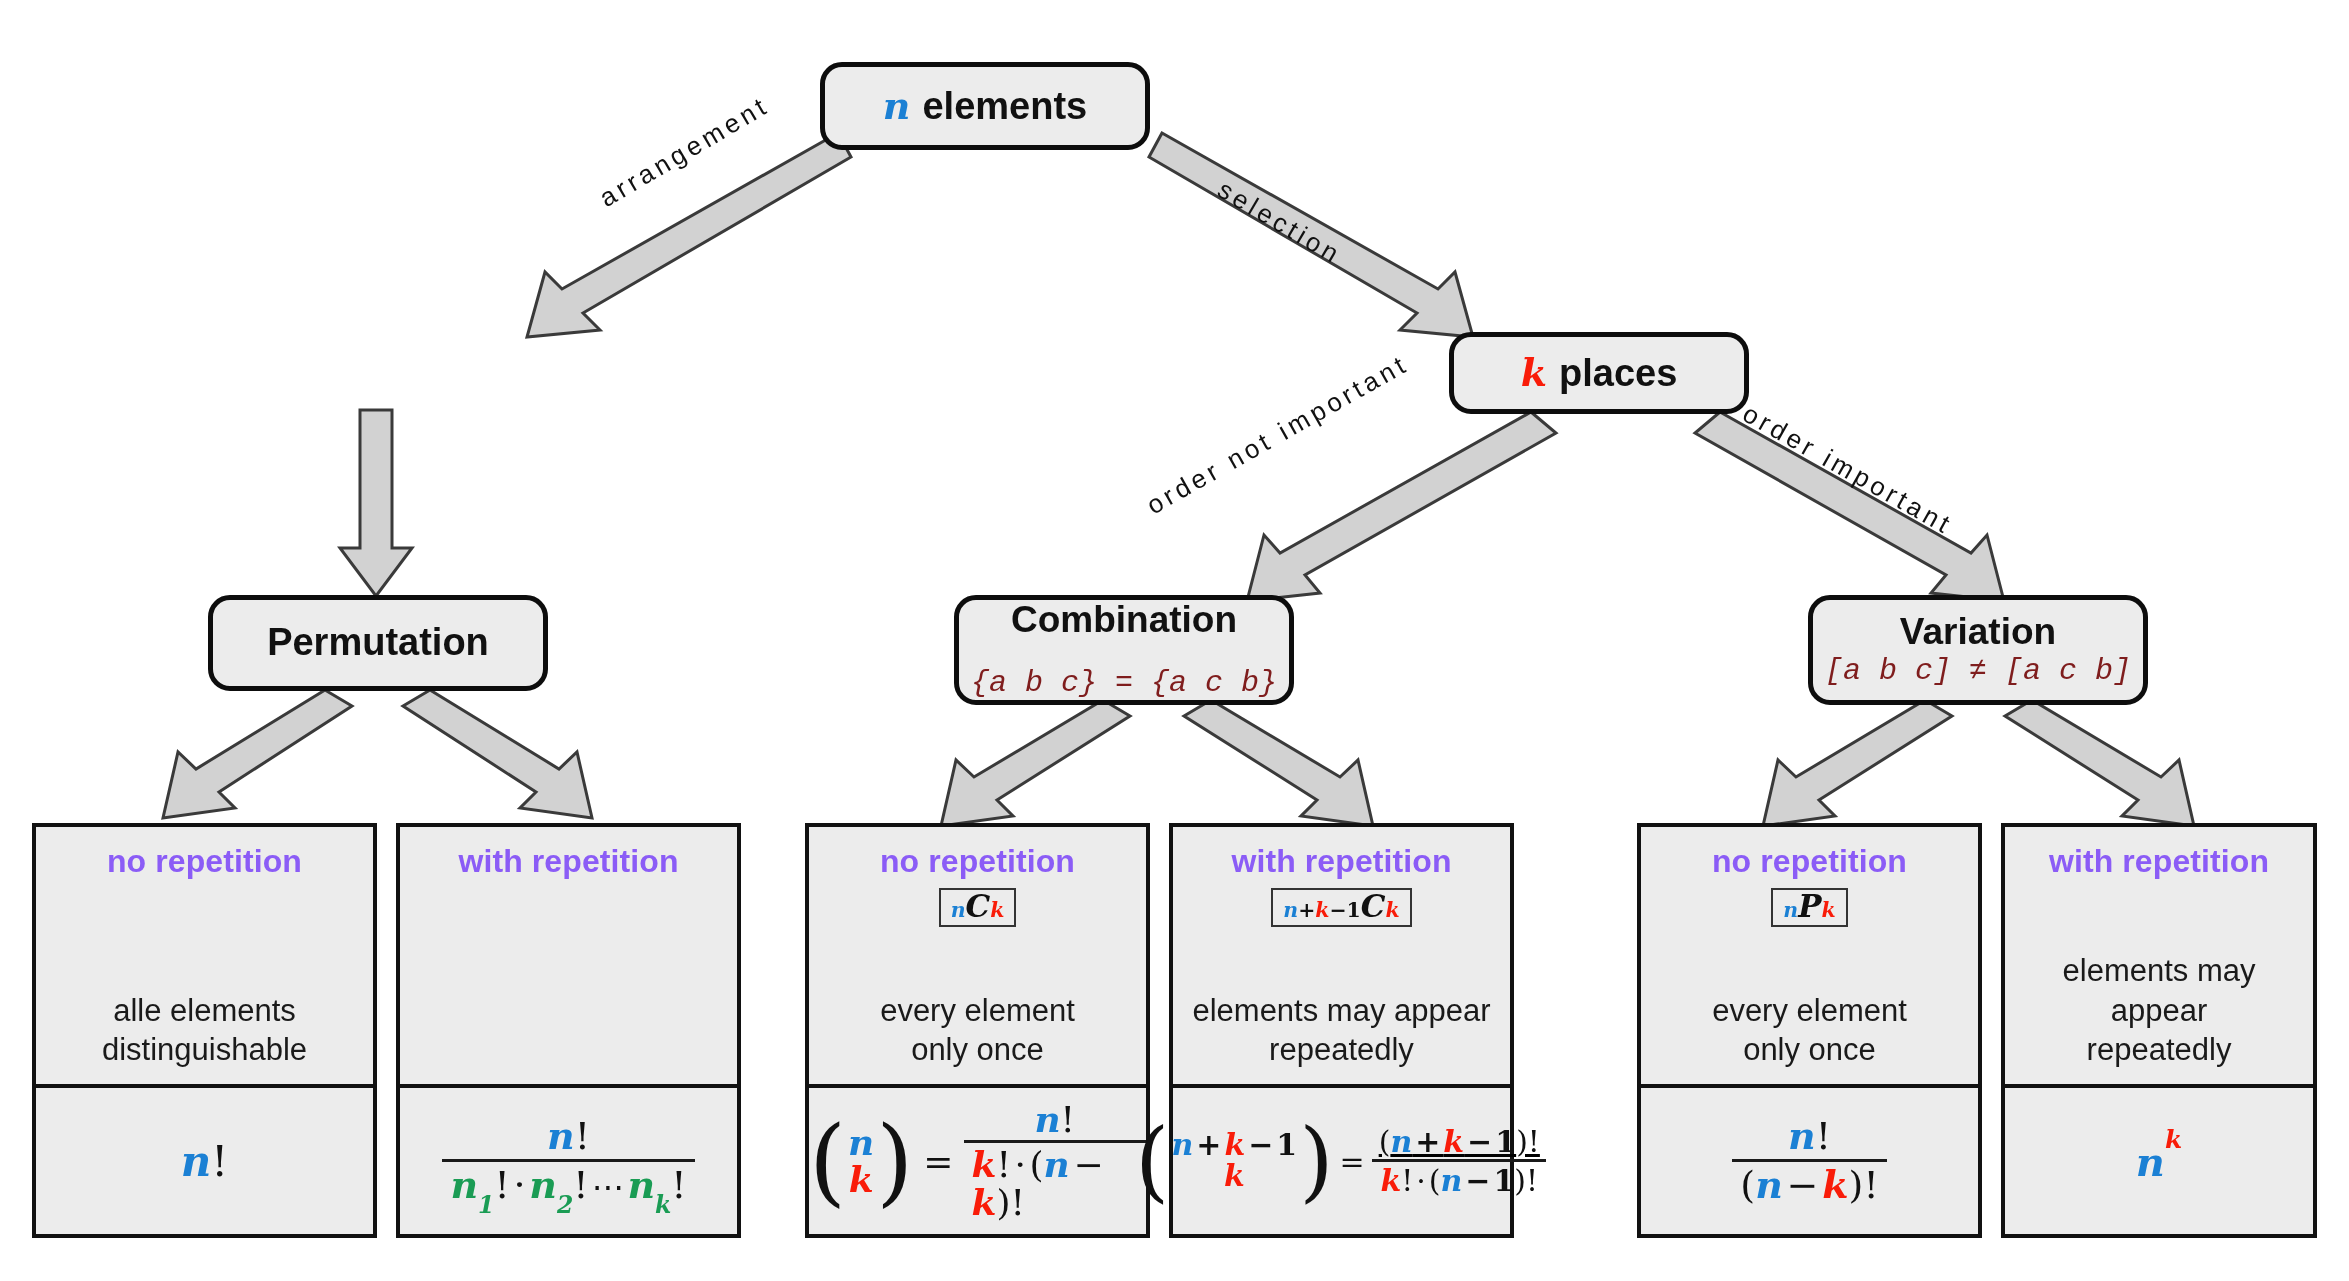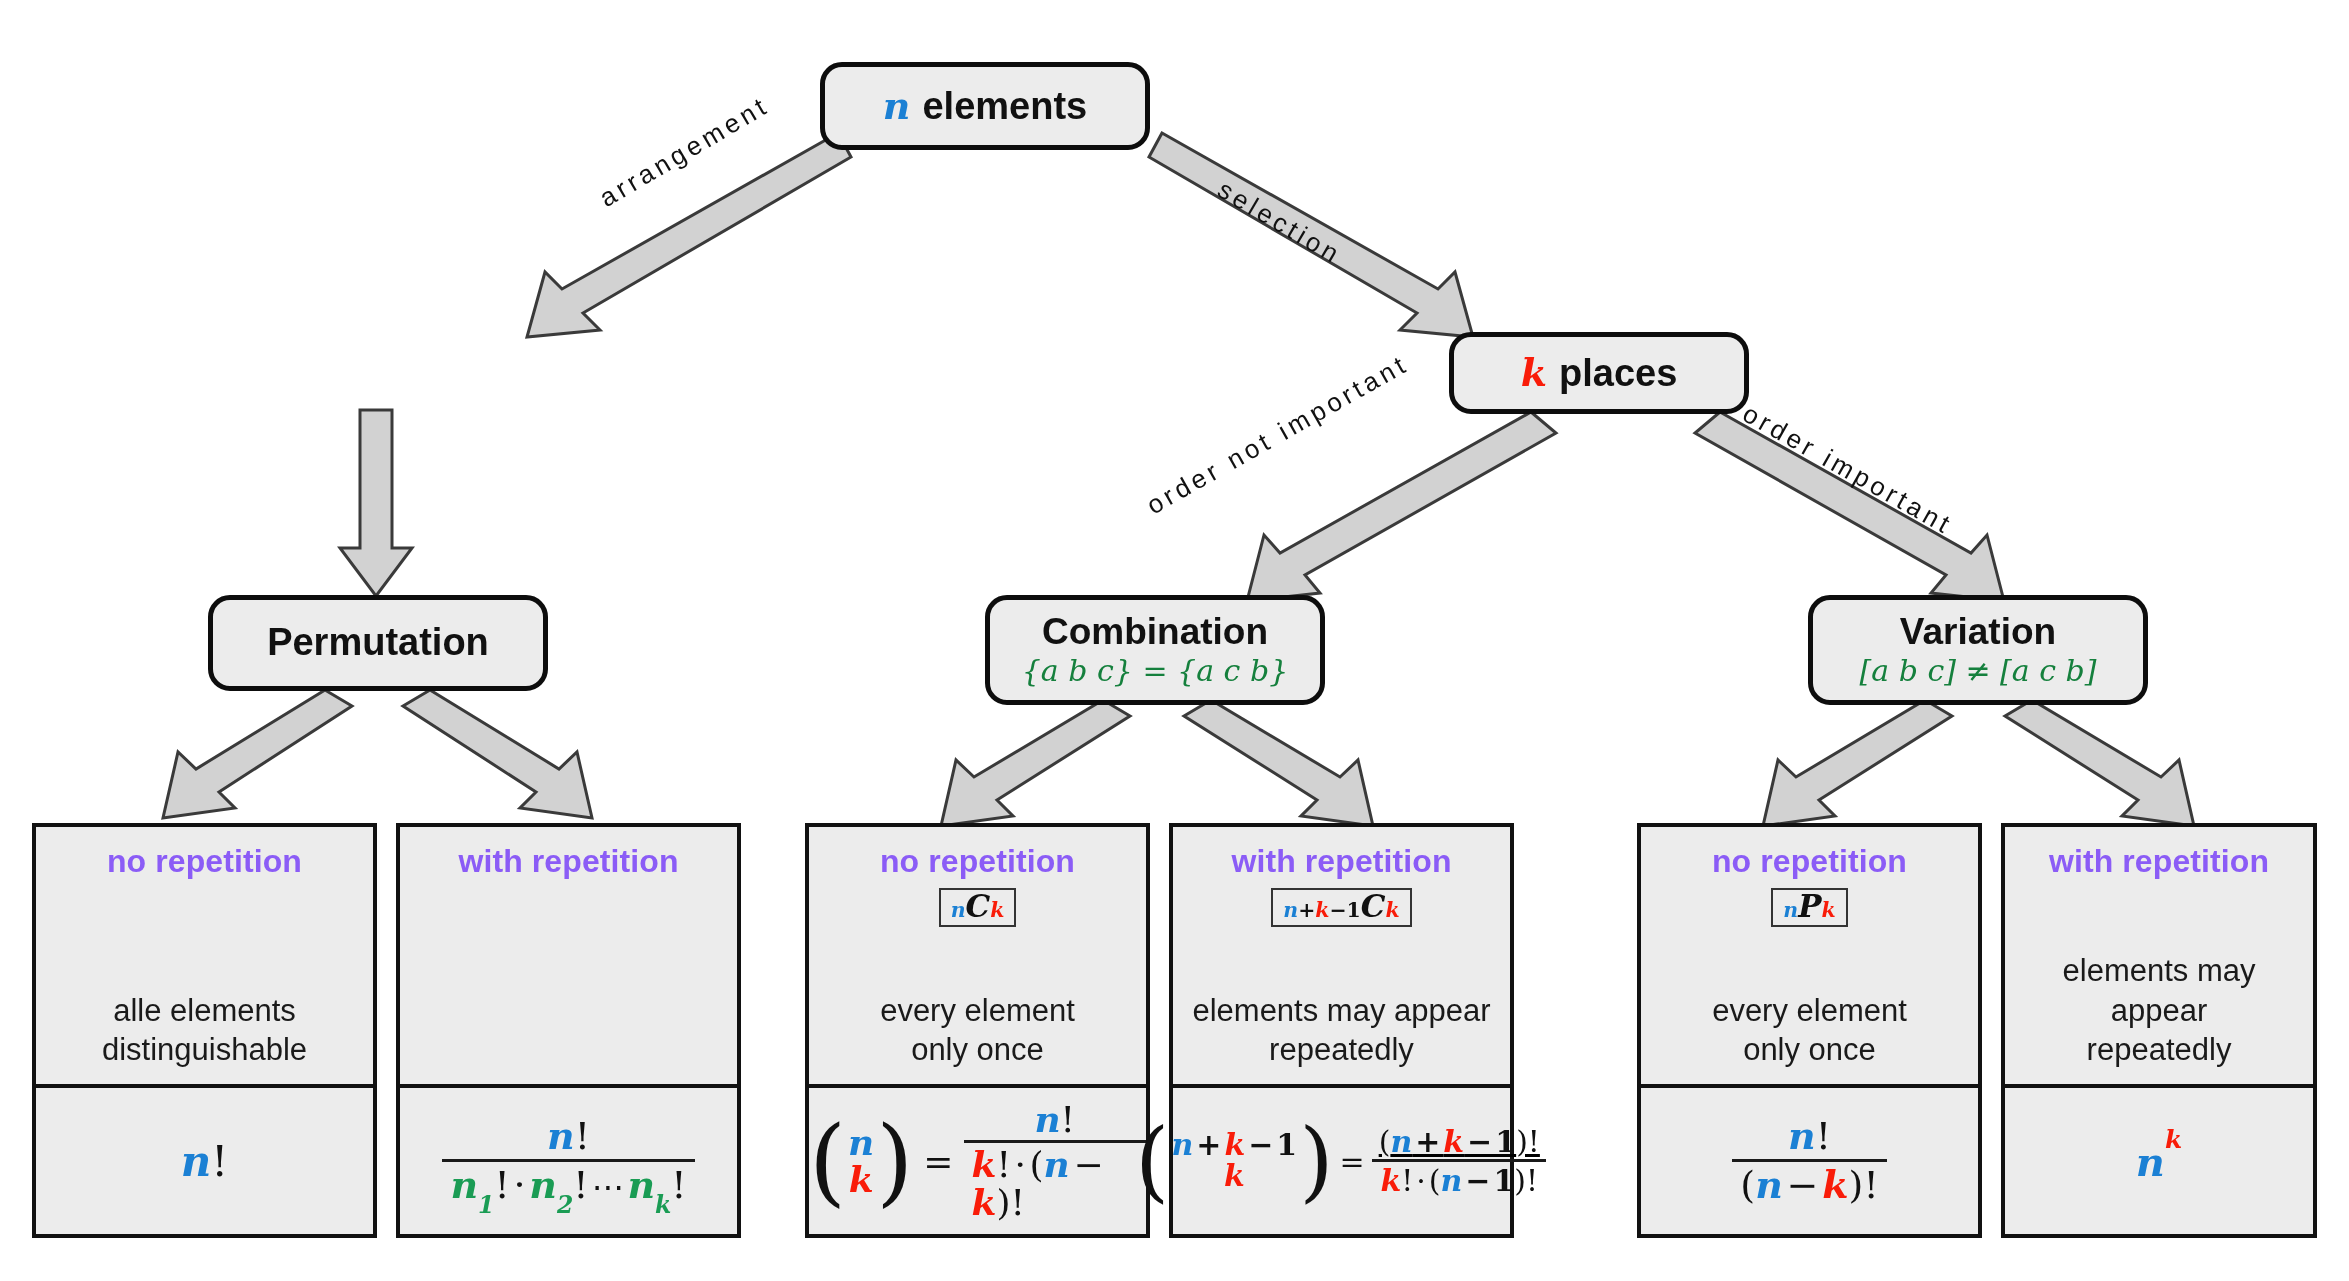--- a/index.html
+++ b/index.html
@@ -12,21 +12,21 @@
     background:#ececec;
     border:5px solid #0d0d0d;
     border-radius:22px;
     box-sizing:border-box;
     display:flex;flex-direction:column;
     align-items:center;justify-content:center;
     text-align:center;
     z-index:5;
   }
   .node .title{font-weight:bold;color:#111;line-height:1.08;}
-  .node .sub{color:#15803d;line-height:1.15;}
+  .node .sub{color:#7f1d1d;line-height:1.15;font-family:Liberation Mono, monospace;}
 
   
   .leaf{
     position:absolute;
     background:#ececec;
     border:4px solid #111;
     box-sizing:border-box;
     display:flex;flex-direction:column;
     z-index:5;
   }
@@ -150,21 +150,21 @@
   <div class="node" style="left:208px;top:595px;width:340px;height:96px;">
     <div class="title" style="font-size:38px;">Permutation</div>
   </div>
 
   <div class="node" style="left:1449px;top:332px;width:300px;height:82px;">
     <div class="title" style="font-size:38px;">
       <span class="mb red">k</span><span style="margin-left:12px;">places</span>
     </div>
   </div>
 
-  <div class="node" style="left:985px;top:595px;width:340px;height:110px;">
+  <div class="node" style="left:954px;top:595px;width:340px;height:110px;justify-content:space-between;">
     <div class="title" style="font-size:37px;">Combination</div>
     <div class="sub m" style="font-size:30px;margin-top:2px;">{a b c} = {a c b}</div>
   </div>
 
   <div class="node" style="left:1808px;top:595px;width:340px;height:110px;">
     <div class="title" style="font-size:37px;">Variation</div>
     <div class="sub m" style="font-size:30px;margin-top:2px;">[a b c] ≠ [a c b]</div>
   </div>
 
   <div class="leaf" style="left:32px;top:823px;width:345px;height:415px;">

